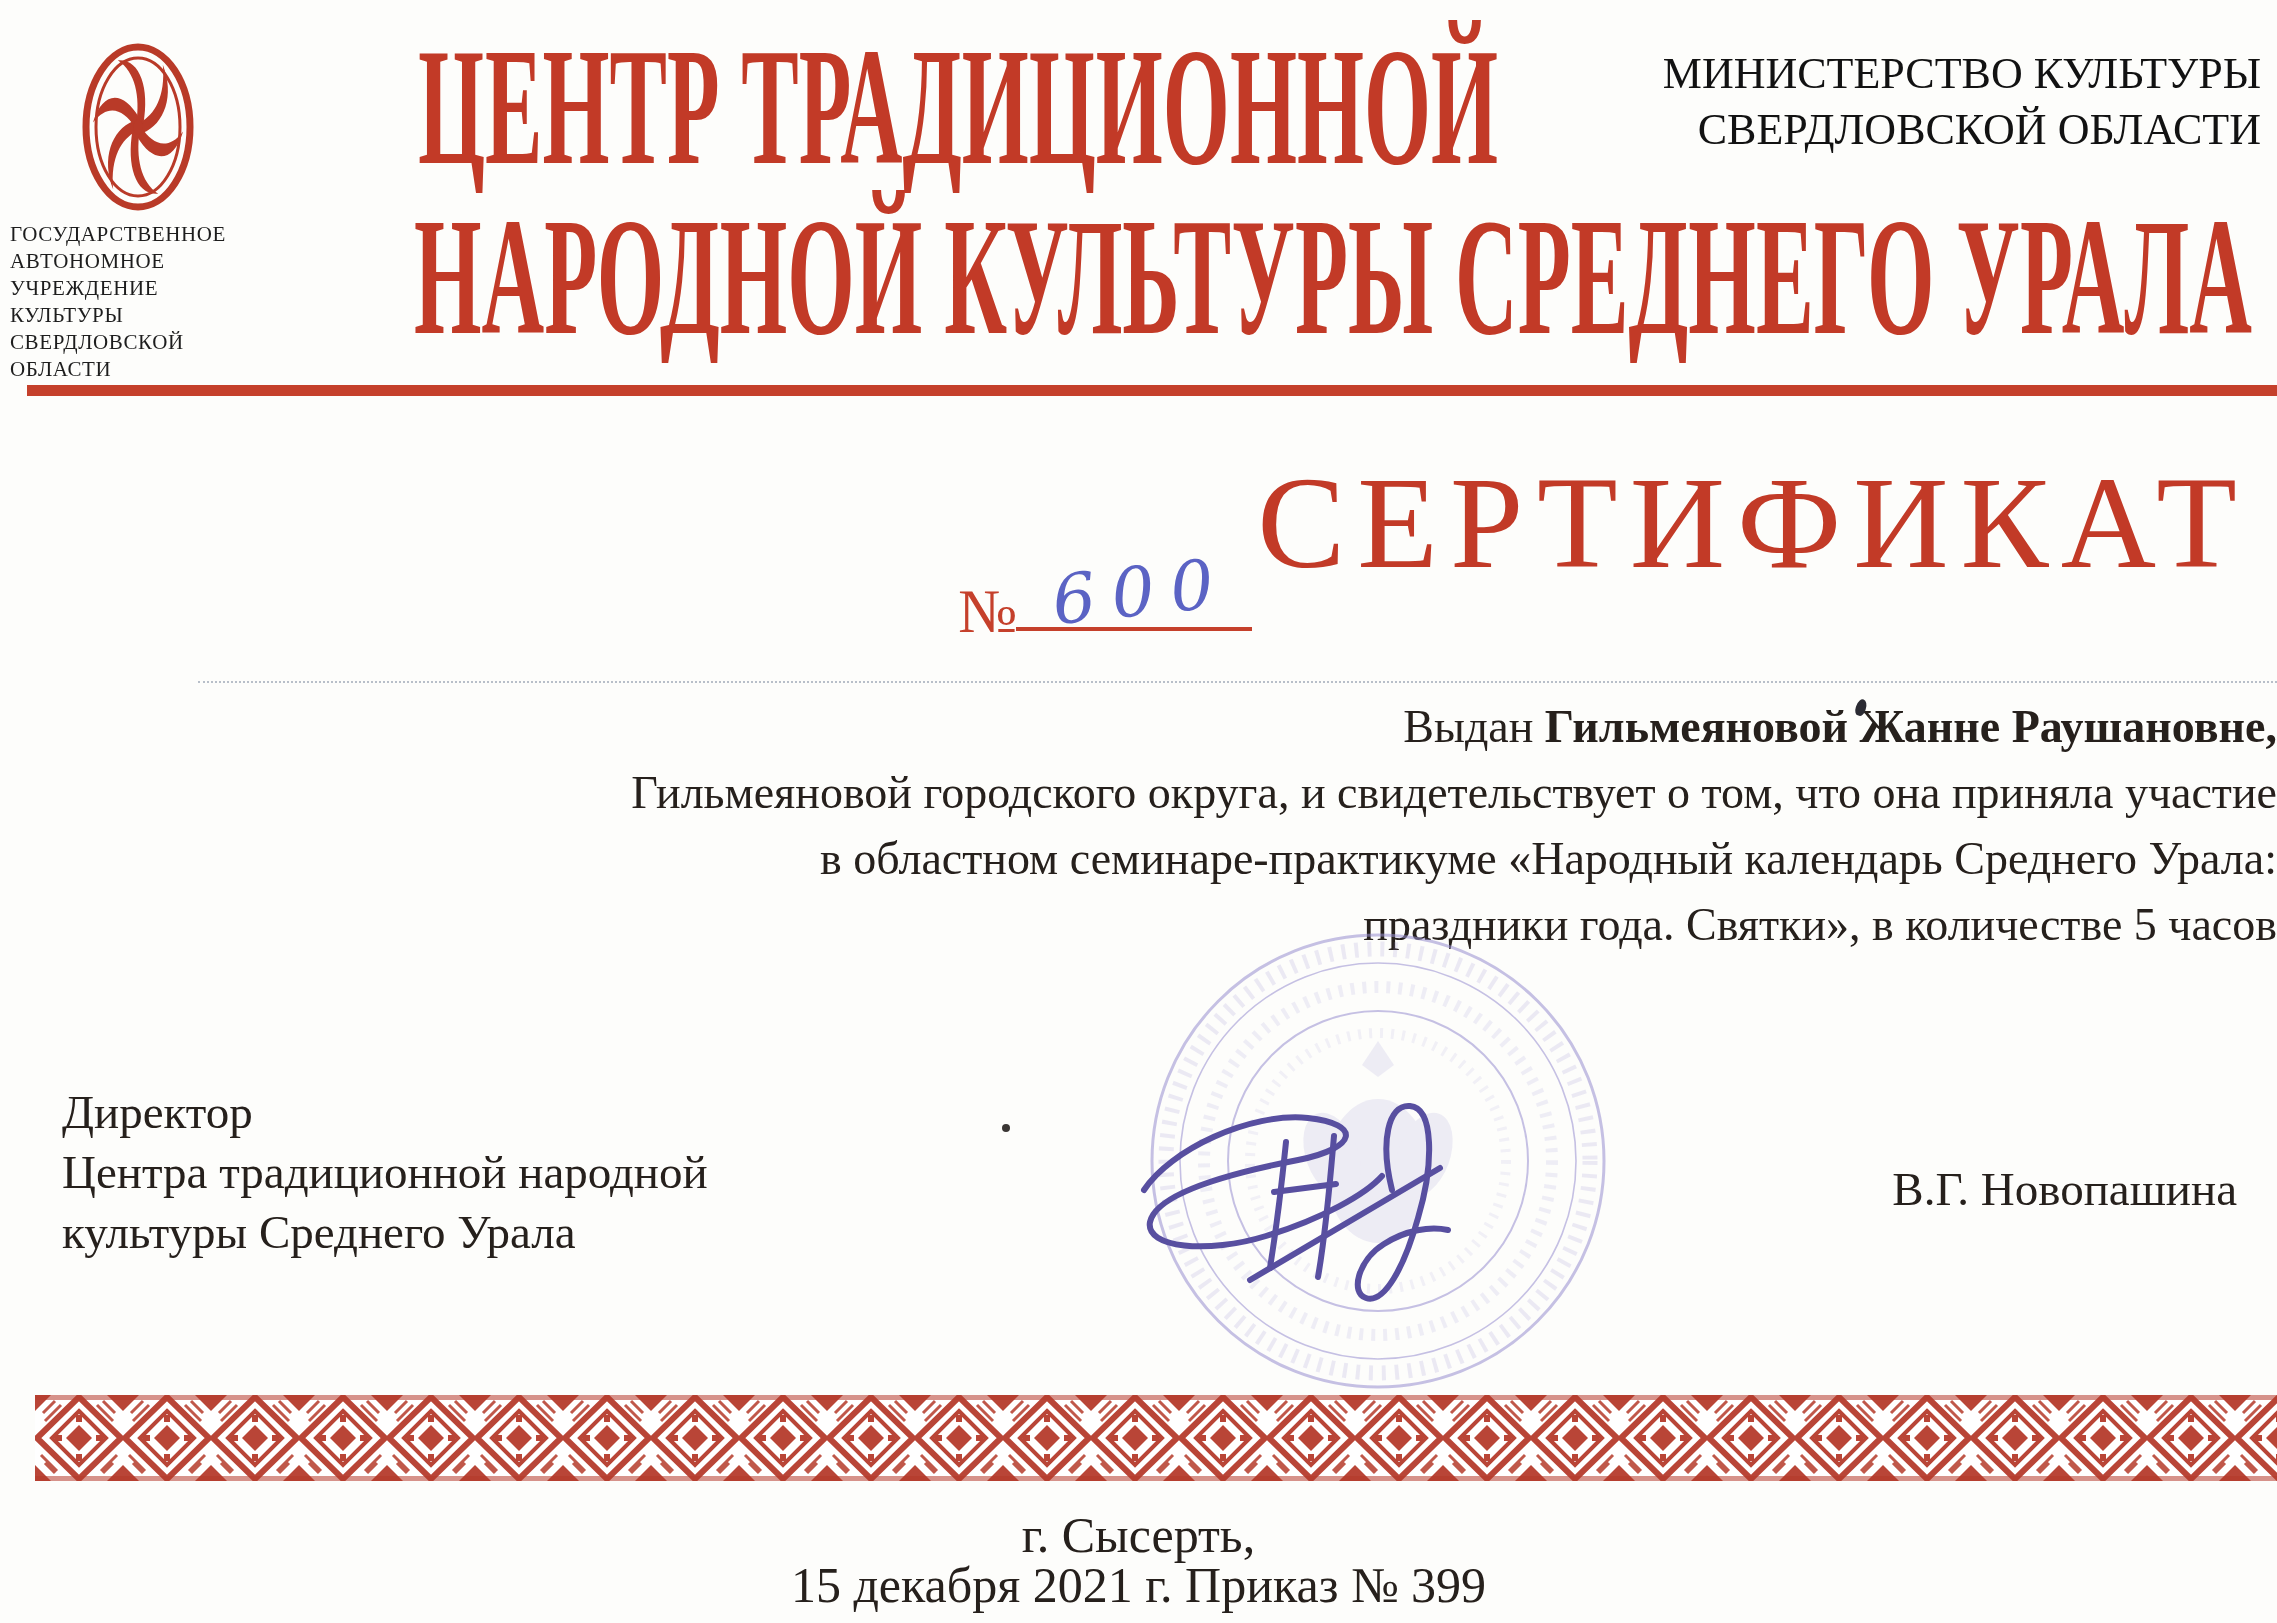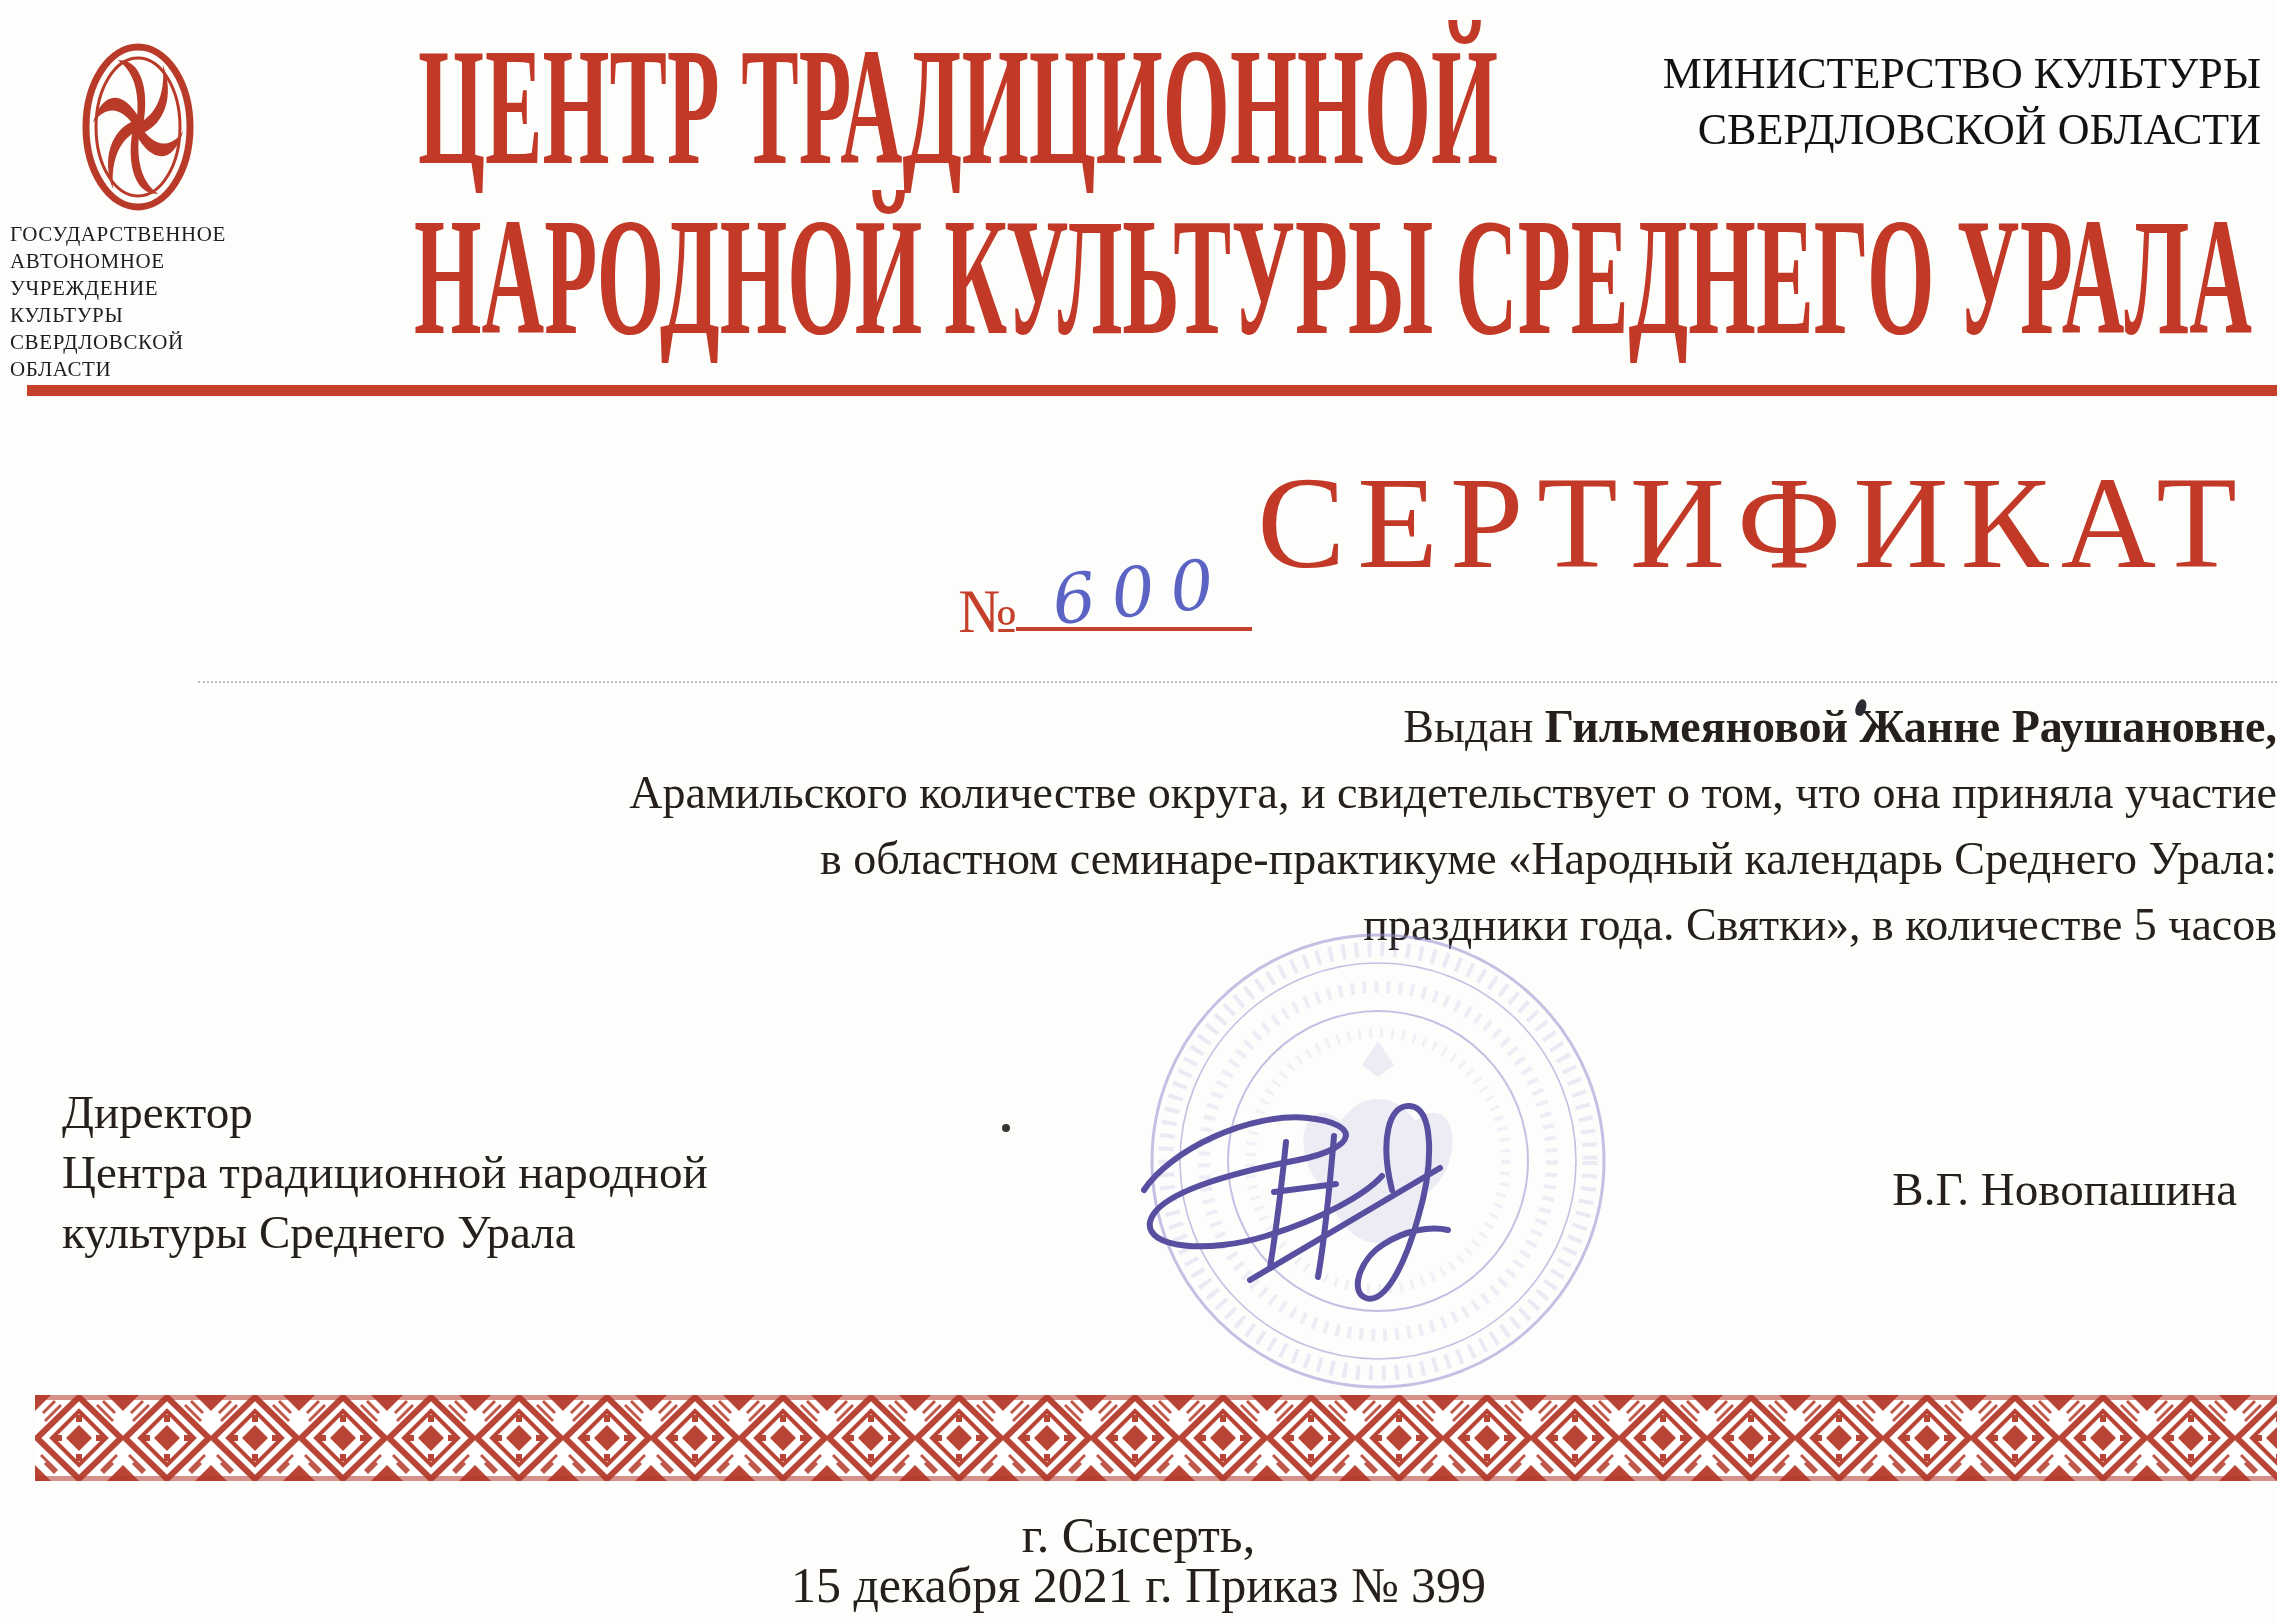--- a/index.html
+++ b/index.html
@@ -100,21 +100,21 @@
   <div class="abs cert-title">СЕРТИФИКАТ</div>
 
   <div class="abs num-label">№</div>
   <div class="abs num-value">600</div>
   <div class="abs num-underline"></div>
 
   <div class="abs dotted-rule"></div>
 
   <div class="abs body-text">
     <div><span>Выдан </span><b>Гильмеяновой Жанне Раушановне,</b></div>
-    <div>Арамильского количестве округа, и свидетельствует о том, что она приняла участие</div>
+    <div>Гильмеяновой городского округа, и свидетельствует о том, что она приняла участие</div>
     <div>в областном семинаре-практикуме «Народный календарь Среднего Урала:</div>
     <div>праздники года. Святки», в количестве 5 часов</div>
   </div>
 
   <div class="abs speck-1"></div>
   <div class="abs speck-2"></div>
 
   <div class="abs director-block">
     <div>Директор</div>
     <div>Центра традиционной народной</div>

